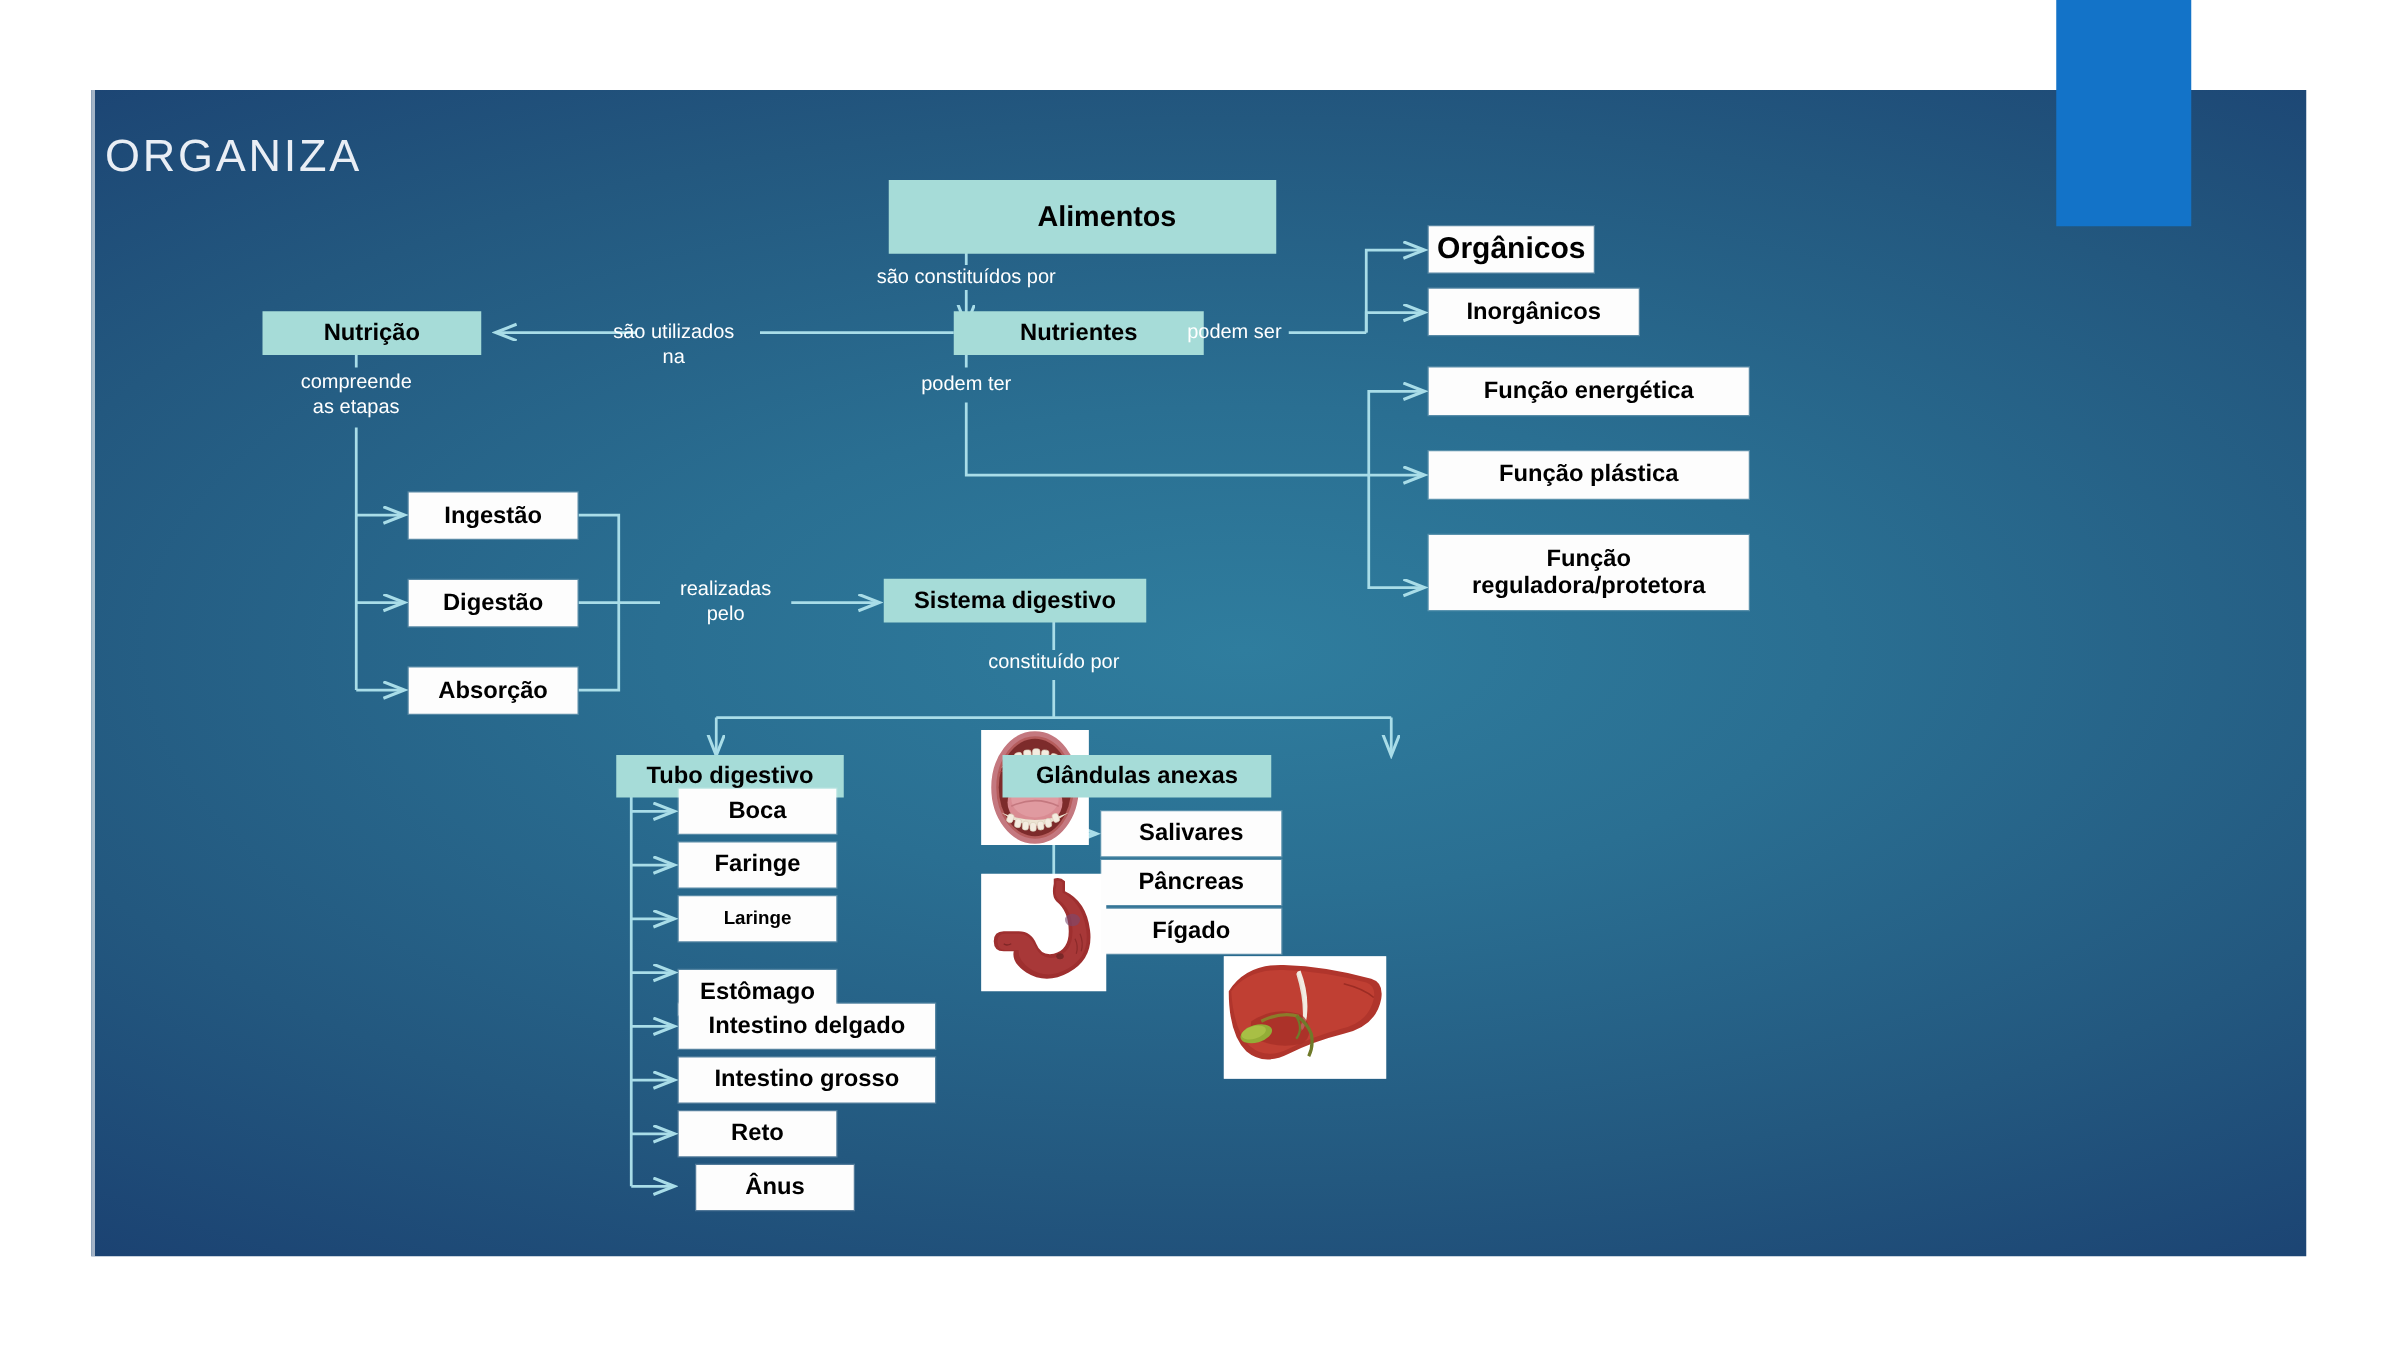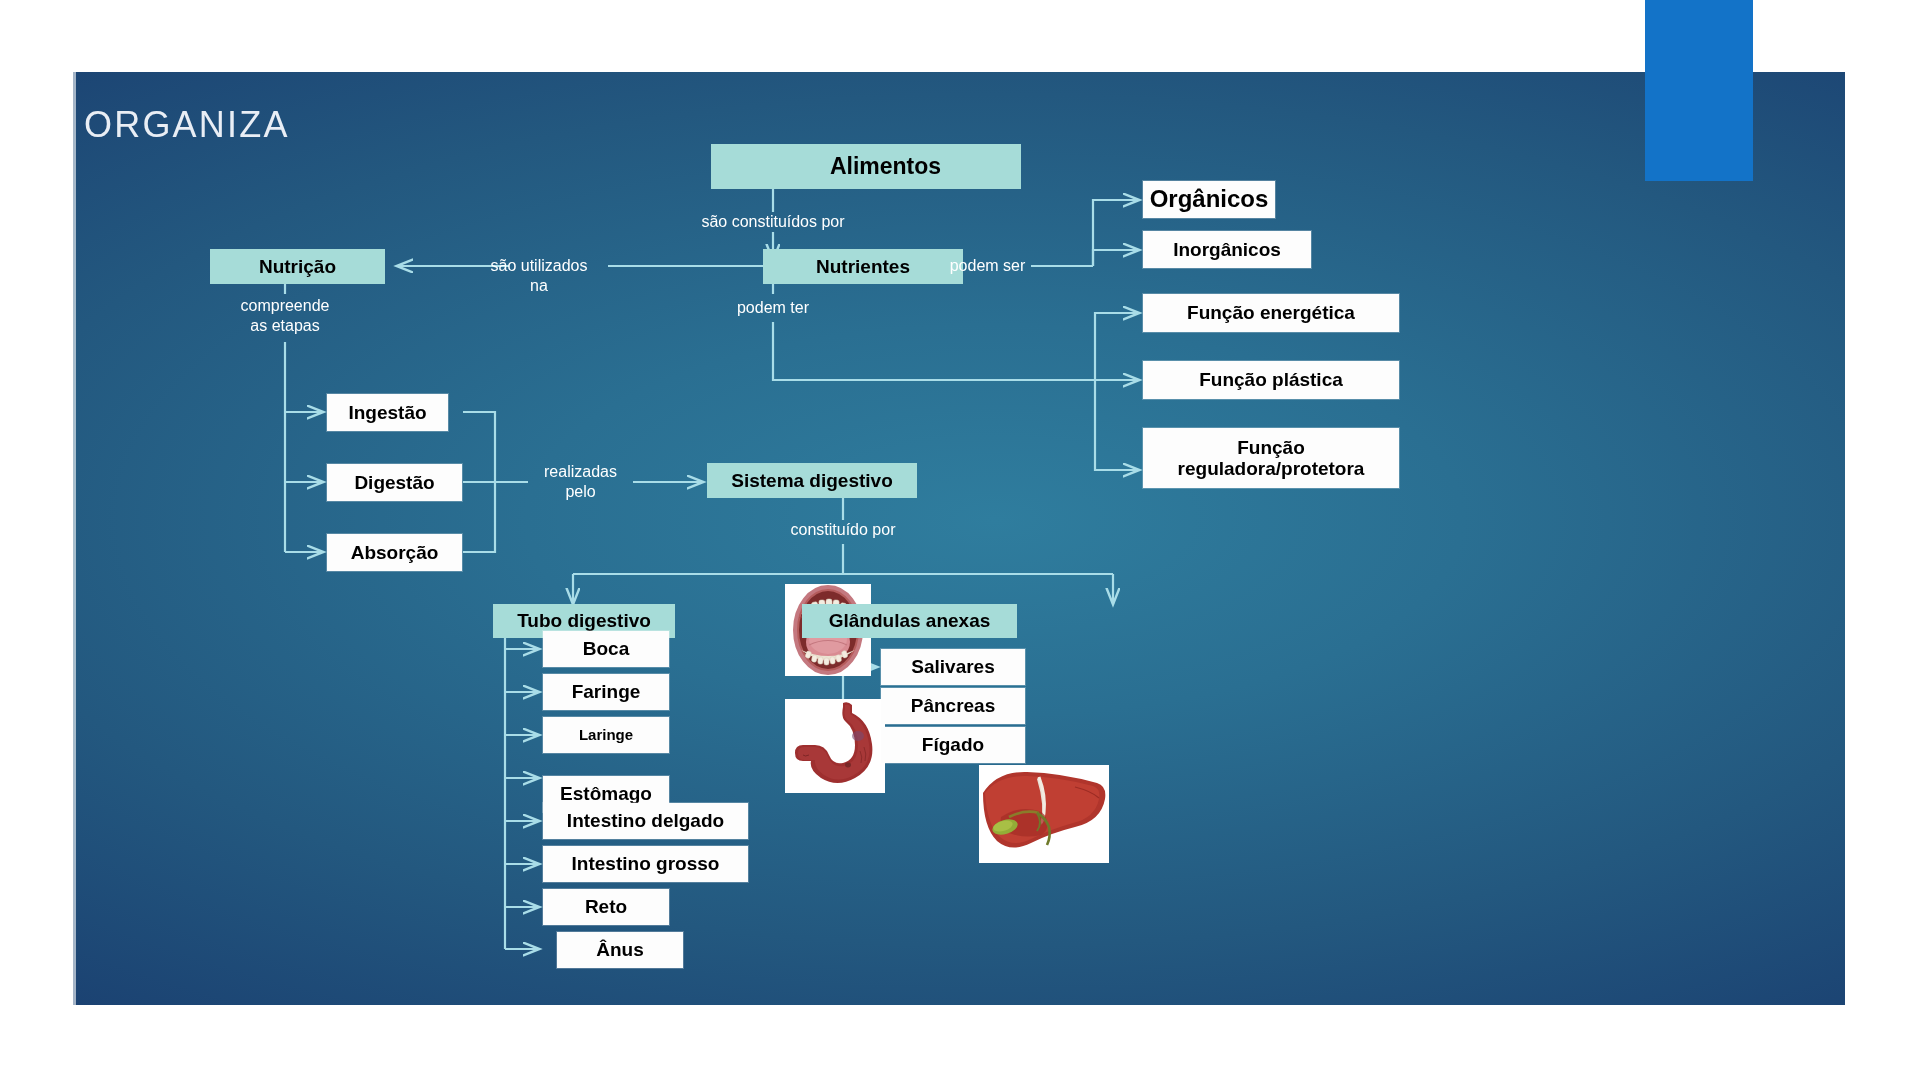--- a/index.html
+++ b/index.html
@@ -259,21 +259,21 @@
                  Q46 74 30 68 Q20 62 22 52 Z" fill="#a62f27" opacity="0.75"></path>
         <path d="M30 52 Q46 44 60 48" stroke="#8a7c2a" stroke-width="2.6" fill="none"></path>
         <path d="M58 48 Q66 52 70 62 Q72 72 68 80" stroke="#6f7a2a" stroke-width="2.6" fill="none"></path>
         <path d="M58 48 Q64 58 58 66" stroke="#6f7a2a" stroke-width="1.8" fill="none"></path>
         <ellipse cx="26" cy="62" rx="13" ry="7" fill="#93ad37" transform="rotate(-16 26 62)"></ellipse>
         <ellipse cx="24" cy="61" rx="10" ry="5" fill="#a8bf45" transform="rotate(-16 24 61)"></ellipse>
         <path d="M96 22 Q112 26 120 33" stroke="#9c2c24" stroke-width="1.2" fill="none"></path>
       </svg>
     </div>
 
-    <div class="node teal" style="left:638px; top:72px; width:310px; height:45px; font-size:23px;padding-left:39px;">
+    <div class="node teal" style="left:638px; top:72px; width:310px; height:59px; font-size:23px;padding-left:39px;">
       <span>Alimentos</span>
     </div>
 
     <div class="node teal" style="left:690px; top:177px; width:200px; height:35px; font-size:19px;">
       <span>Nutrientes</span>
     </div>
 
     <div class="node teal" style="left:137px; top:177px; width:175px; height:35px; font-size:19px;">
       <span>Nutrição</span>
     </div>
@@ -288,21 +288,21 @@
     <div class="node white" style="left:1070px; top:222px; width:256px; height:38px; font-size:19px;">
       <span>Função energética</span>
     </div>
     <div class="node white" style="left:1070px; top:289px; width:256px; height:38px; font-size:19px;">
       <span>Função plástica</span>
     </div>
     <div class="node white" style="left:1070px; top:356px; width:256px; height:60px; font-size:19px; padding:0 6px;">
       <span>Função reguladora/protetora</span>
     </div>
 
-    <div class="node white" style="left:254px; top:322px; width:121px; height:37px; font-size:19px;">
+    <div class="node white" style="left:254px; top:322px; width:135px; height:37px; font-size:19px;">
       <span>Ingestão</span>
     </div>
     <div class="node white" style="left:254px; top:392px; width:135px; height:37px; font-size:19px;">
       <span>Digestão</span>
     </div>
     <div class="node white" style="left:254px; top:462px; width:135px; height:37px; font-size:19px;">
       <span>Absorção</span>
     </div>
 
     <div class="node teal" style="left:634px; top:391px; width:210px; height:35px; font-size:19px;">

